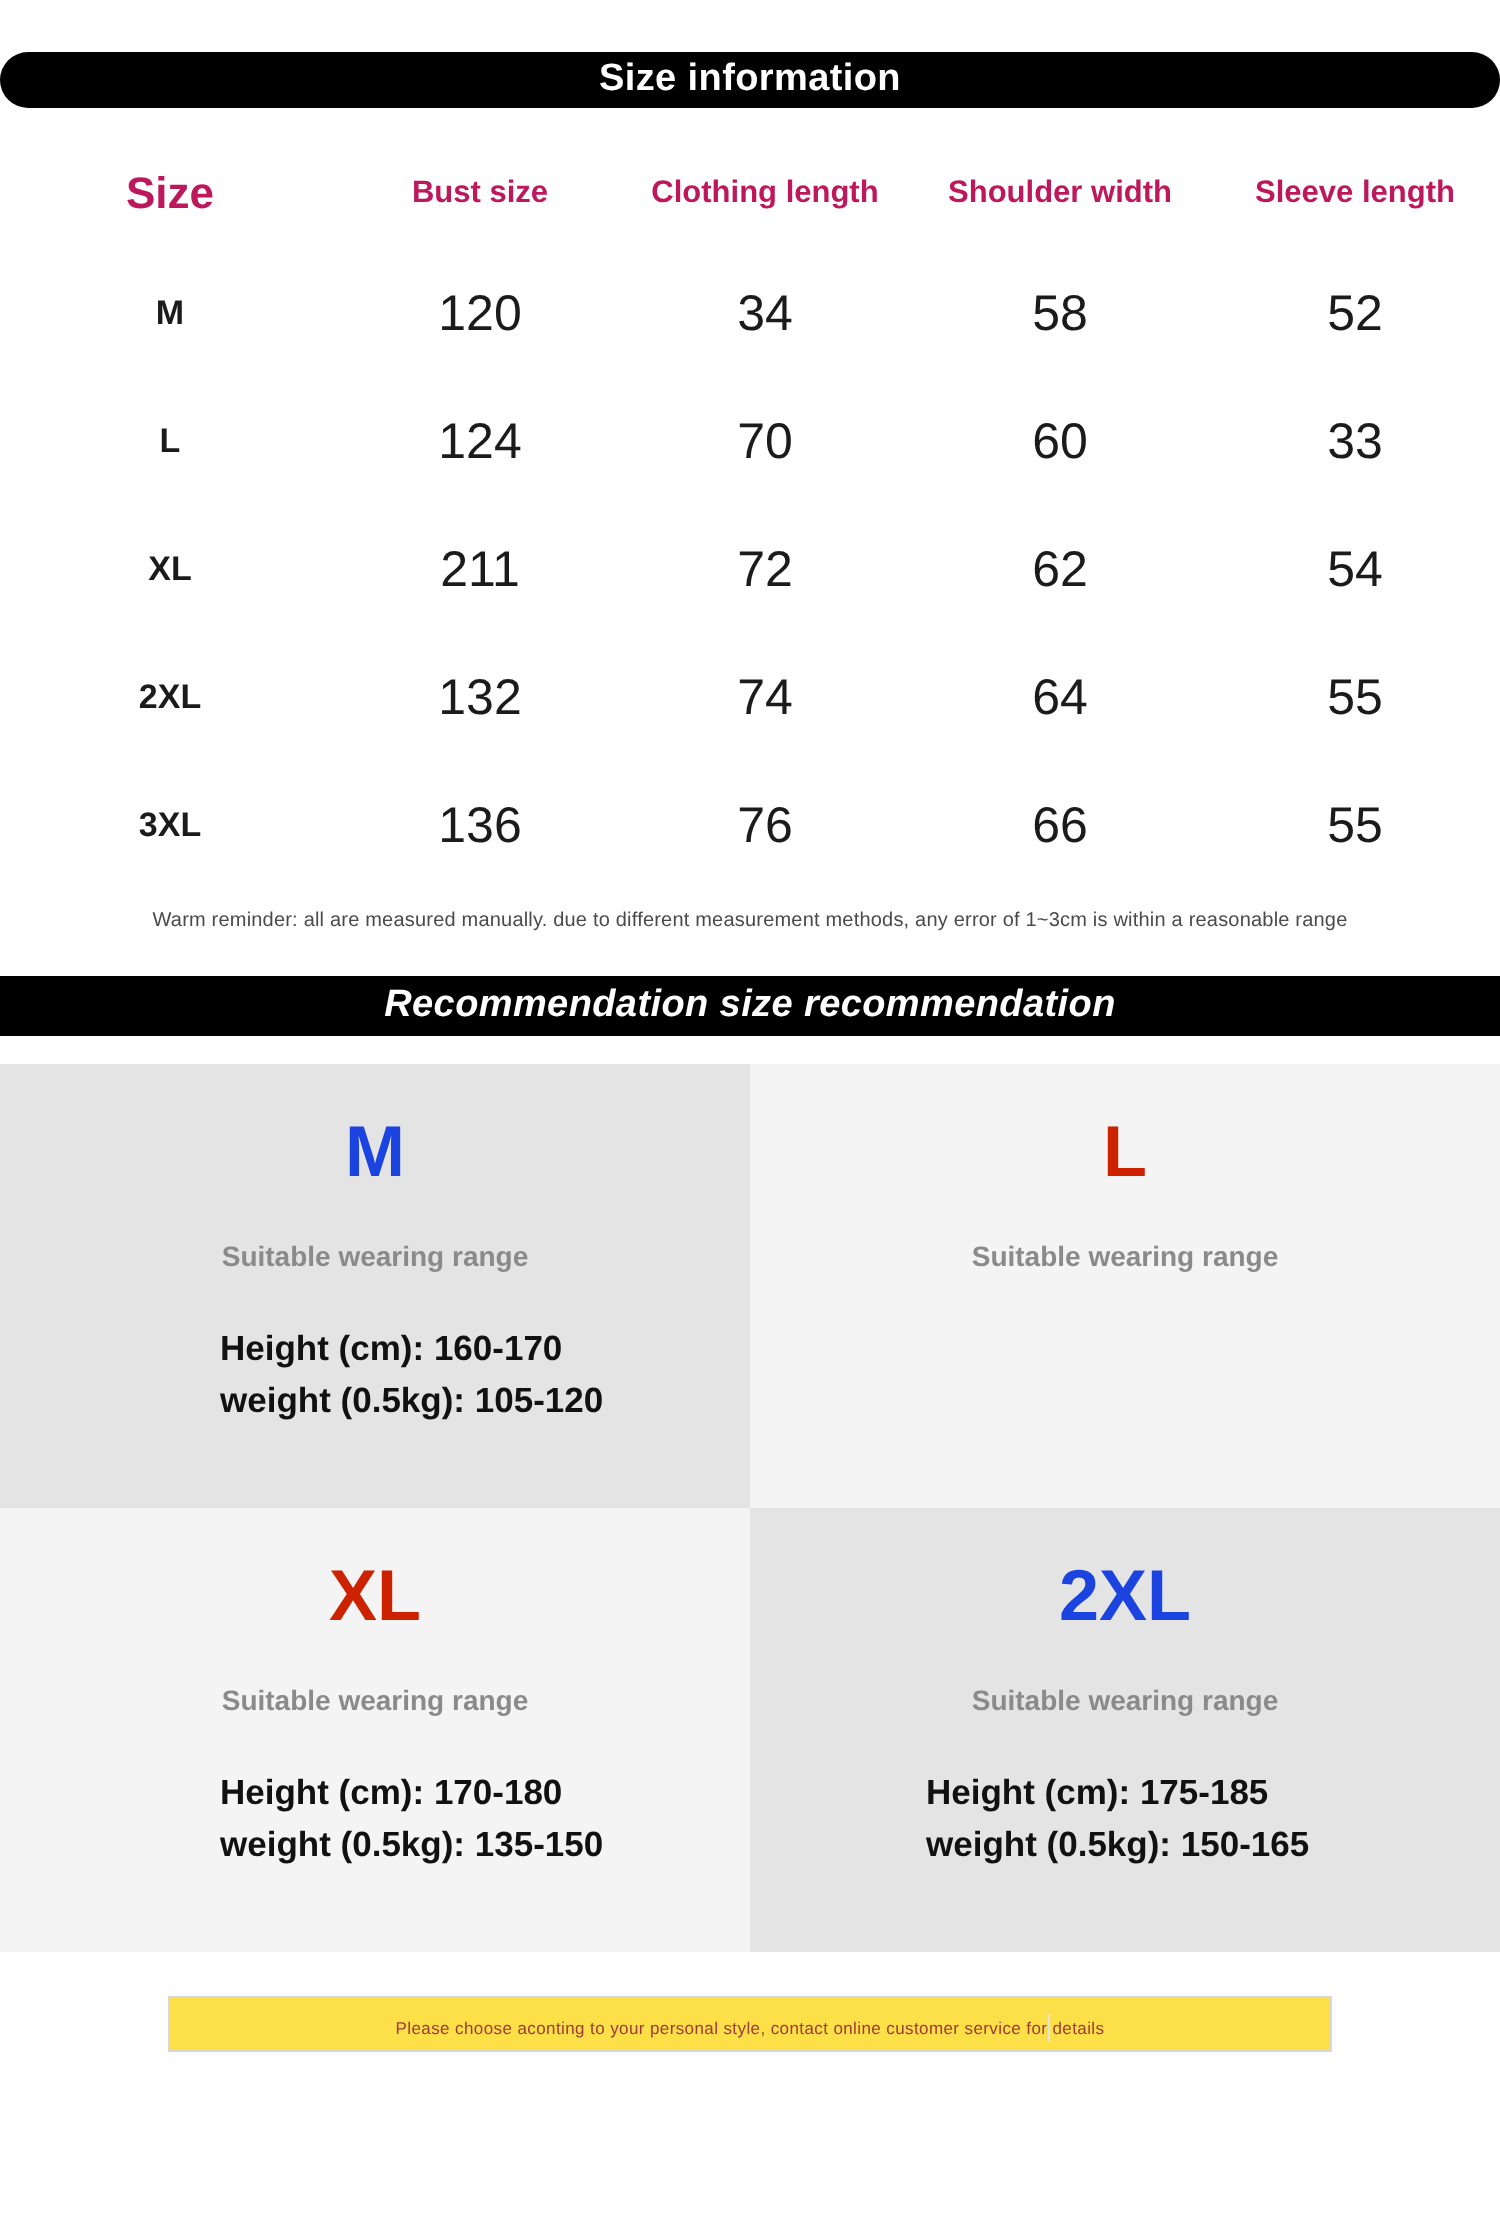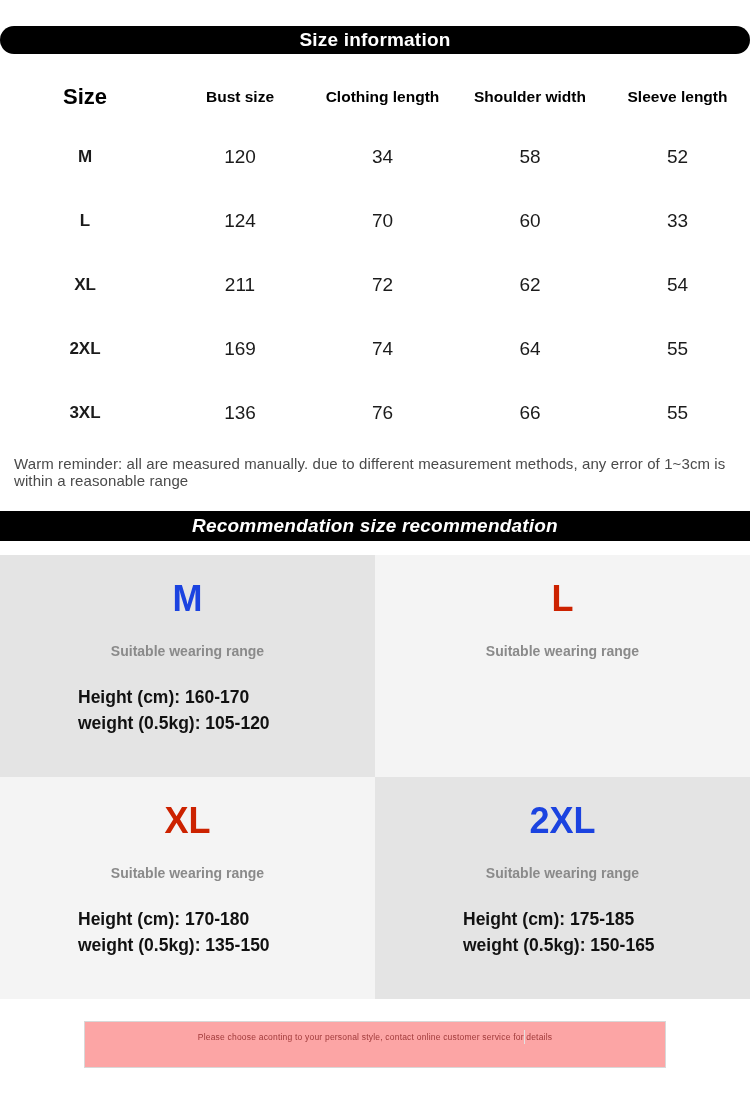--- a/index.html
+++ b/index.html
@@ -48,47 +48,48 @@
   }
   .size-table col.c0 { width: 170px; }
   .size-table col.c1 { width: 140px; }
   .size-table col.c2 { width: 145px; }
   .size-table col.c3 { width: 150px; }
   .size-table col.c4 { width: 145px; }
 
   .size-table th {
     font-size: 15.5px;
     font-weight: bold;
-    color: #000000;
+    color: #be185d;
     padding: 8px 0 16px 0;
     text-align: center;
     vertical-align: middle;
     line-height: 1.15;
   }
   .size-table th.hdr-size {
     font-size: 22px;
   }
   .size-table td {
     text-align: center;
-    font-size: 19px;
+    font-size: 25px;
     color: #1b1b1b;
     height: 64px;
     vertical-align: middle;
   }
   .size-table td.size-cell {
     font-weight: bold;
     font-size: 17px;
   }
   .sz-blue { color: #1b43e0; }
   .sz-red  { color: #cc2200; }
 
   .warm-note {
-    font-size: 15px;
+    font-size: 10px;
     color: #4a4a4a;
     padding: 10px 14px 0 14px;
+    text-align: center;
     letter-spacing: 0.1px;
   }
 
   
   .rec-grid {
     display: grid;
     grid-template-columns: 375px 375px;
     grid-template-rows: 222px 222px;
     width: 750px;
     margin-top: 14px;
@@ -108,36 +109,36 @@
     margin-bottom: 26px;
   }
   .rec-range-label {
     text-align: center;
     color: #8a8a8a;
     font-size: 14px;
     font-weight: bold;
     margin-bottom: 26px;
   }
   .rec-lines {
-    padding-left: 78px;
+    padding-left: 110px;
     color: #111111;
     font-size: 17.5px;
     font-weight: bold;
     line-height: 1.45;
   }
   .rec-cell.right .rec-lines { padding-left: 88px; }
 
   
   .footer-wrap {
     padding: 22px 84px 0 84px;
   }
   .footer-box {
     border: 1px solid #d8d8d8;
-    background: #fca5a5;
-    height: 47px;
+    background: #fde047;
+    height: 28px;
     line-height: 30px;
     text-align: center;
     font-size: 8.5px;
     color: #a03a3a;
     letter-spacing: 0.2px;
     position: relative;
   }
   .footer-box::after {
     content: "";
     position: absolute;
@@ -189,21 +190,21 @@
       </tr>
       <tr>
         <td class="size-cell sz-blue">XL</td>
         <td>211</td>
         <td>72</td>
         <td>62</td>
         <td>54</td>
       </tr>
       <tr>
         <td class="size-cell sz-red">2XL</td>
-        <td>169</td>
+        <td>132</td>
         <td>74</td>
         <td>64</td>
         <td>55</td>
       </tr>
       <tr>
         <td class="size-cell sz-blue">3XL</td>
         <td>136</td>
         <td>76</td>
         <td>66</td>
         <td>55</td>

